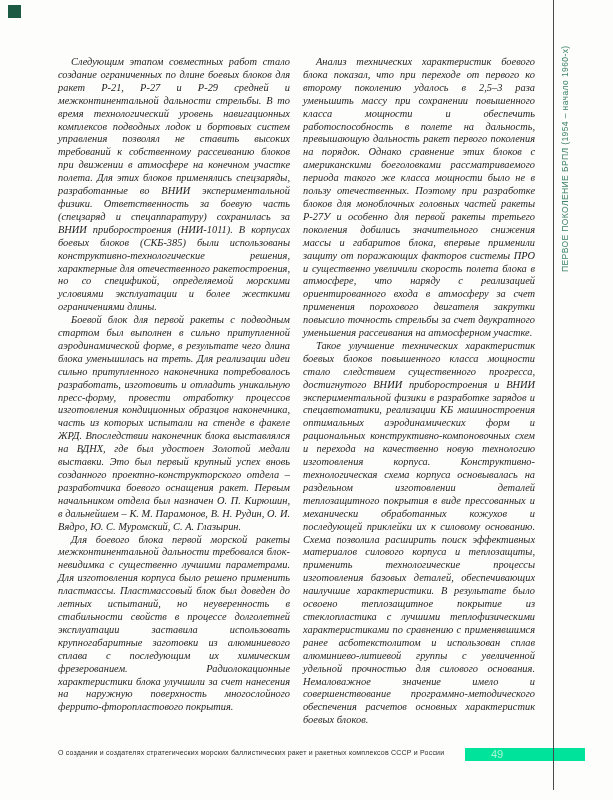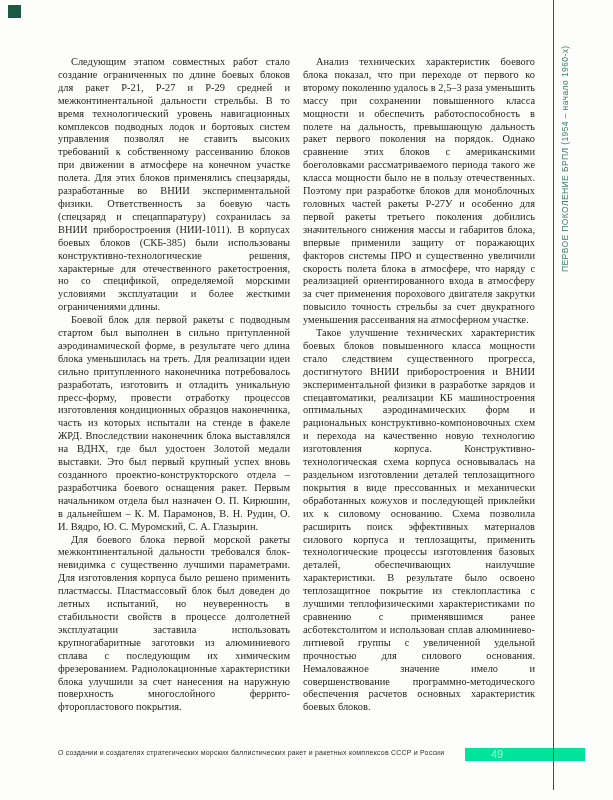--- a/index.html
+++ b/index.html
@@ -8,21 +8,21 @@
     background:#fdfdfc;
     font-family:"Liberation Serif", serif;
   }
   .page{position:absolute;inset:0;}
   .corner-mark{
     position:absolute;left:8px;top:5px;width:13px;height:13px;
     background:#1c5a44;
   }
   .columns{
     position:absolute;left:58px;top:56px;width:477px;
-    display:flex;gap:13px;
+    display:flex;gap:13px;font-style:italic;
   }
   .col{
     width:232px;
     font-size:10.4px;line-height:12.9px;
     text-align:justify;color:#1f1f1f;
     hyphens:auto;-webkit-hyphens:auto;
   }
   .col p{margin:0;text-indent:13px;}
   .sidebar-rule{
     position:absolute;left:553px;top:0;width:1px;height:790px;

